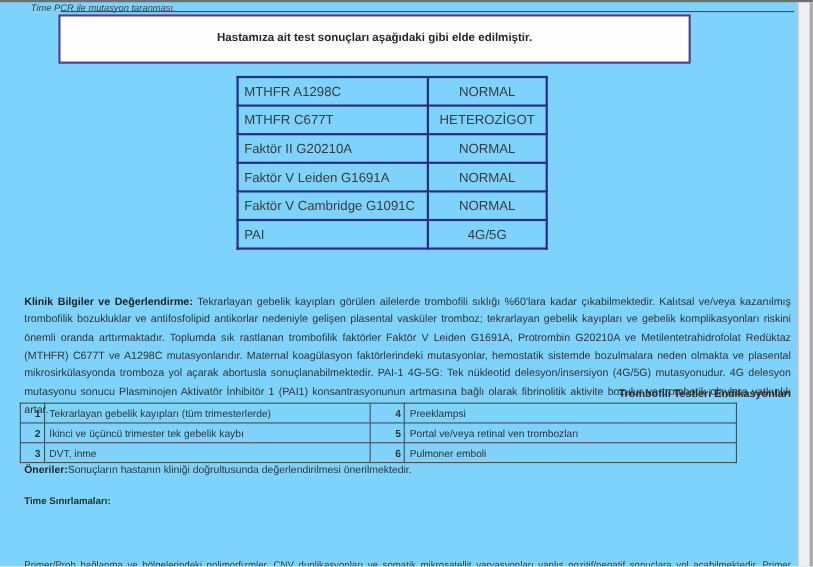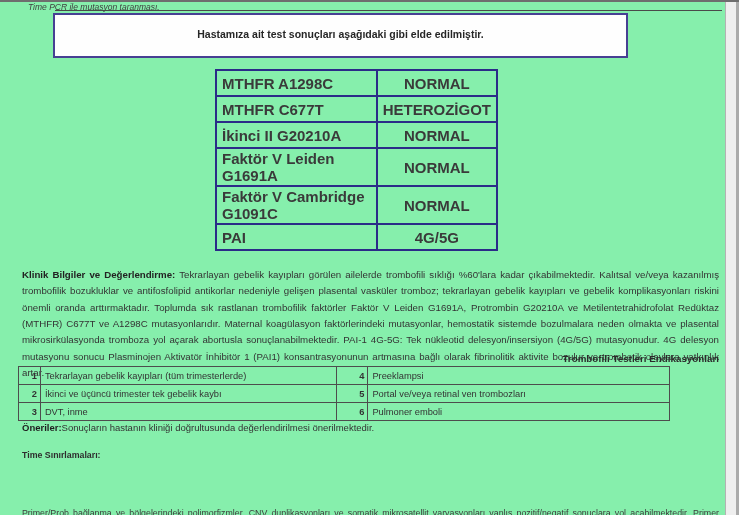--- a/index.html
+++ b/index.html
@@ -1,35 +1,35 @@
 <!DOCTYPE html>
 <html><head>
 <meta charset="utf-8">
 <style>
   html,body{margin:0;padding:0;background:#ffffff;}
   .stage{
     position:relative;width:739px;height:515px;overflow:hidden;
-    background:#86efac;border-top:2px solid #6e6e6e;box-sizing:border-box;
+    background:#7dd3fc;border-top:2px solid #6e6e6e;box-sizing:border-box;
     font-family:"Liberation Sans",sans-serif;color:#333;padding-left:32px;
   }
   
   .gutter{position:absolute;top:0;right:0;width:13px;height:515px;
     background:#efefef;border-left:1px solid #b3b3b3;}
   .gutter .bar{position:absolute;top:0;right:0;width:3px;height:515px;background:#ababab;}
 
   .top-note{position:absolute;left:28px;top:0px;font-size:8.5px;font-style:italic;color:#3f3f3f;white-space:nowrap;}
   .top-rule{position:absolute;left:55px;top:8px;width:667px;height:0;border-top:1.5px solid #4a4a4a;}
 
   .banner{position:absolute;left:53px;top:11px;width:571px;height:41px;
     border:2px solid #474093;background:#fefefe;text-align:center;}
   .banner .txt{margin-top:13px;font-size:10.5px;font-weight:bold;color:#262626;}
 
   table{border-collapse:collapse;}
   .results{position:absolute;left:215px;top:67px;width:283px;}
-  .results td{border:2px solid #2b2b88;font-size:15px;font-weight:bold;color:#3a3a3a;
+  .results td{border:2px solid #2b2b88;font-size:12px;font-weight:normal;color:#3a3a3a;
     height:22px;padding:1px 5px;vertical-align:middle;}
   .results td.test{width:181px;text-align:left;}
   .results td.result{width:98px;text-align:center;}
 
   .clinical{position:absolute;left:22px;top:240px;width:697px;
     font-size:9.7px;line-height:16.35px;text-align:justify;color:#333;margin-top:25px;}
   .clinical b{color:#222;}
 
   .ind-title{position:absolute;left:22px;top:351px;width:697px;text-align:right;
     font-size:9.8px;font-weight:bold;color:#2b2b2b;}
@@ -65,21 +65,21 @@
     <tbody>
         <tr>
       <td class="test">MTHFR A1298C</td>
       <td class="result">NORMAL</td>
     </tr>
     <tr>
       <td class="test">MTHFR C677T</td>
       <td class="result">HETEROZİGOT</td>
     </tr>
     <tr>
-      <td class="test">İkinci II G20210A</td>
+      <td class="test">Faktör II G20210A</td>
       <td class="result">NORMAL</td>
     </tr>
     <tr>
       <td class="test">Faktör V Leiden G1691A</td>
       <td class="result">NORMAL</td>
     </tr>
     <tr>
       <td class="test">Faktör V Cambridge G1091C</td>
       <td class="result">NORMAL</td>
     </tr>

